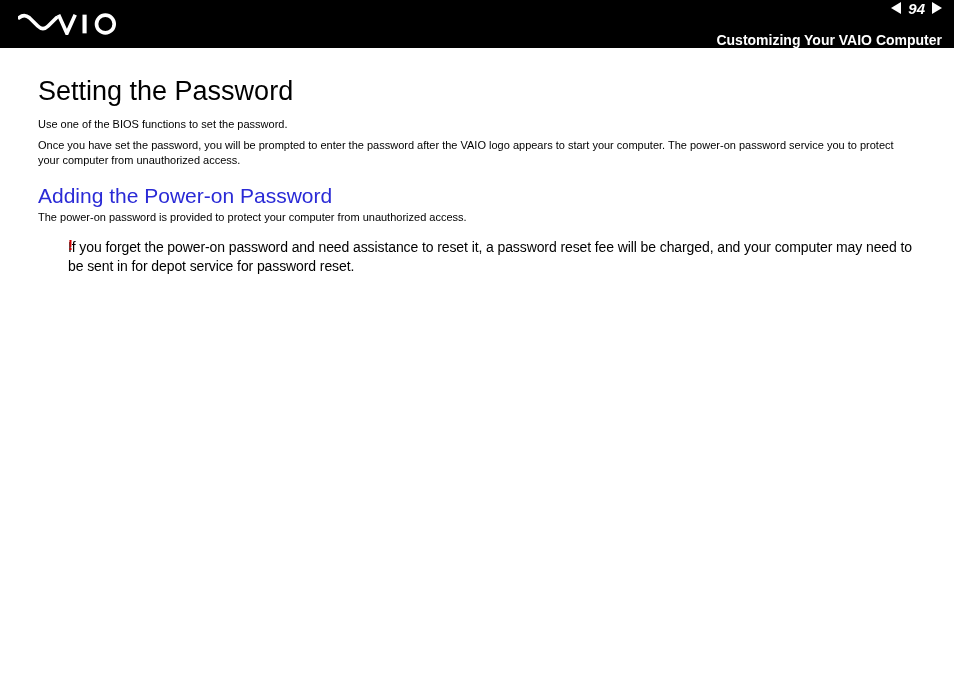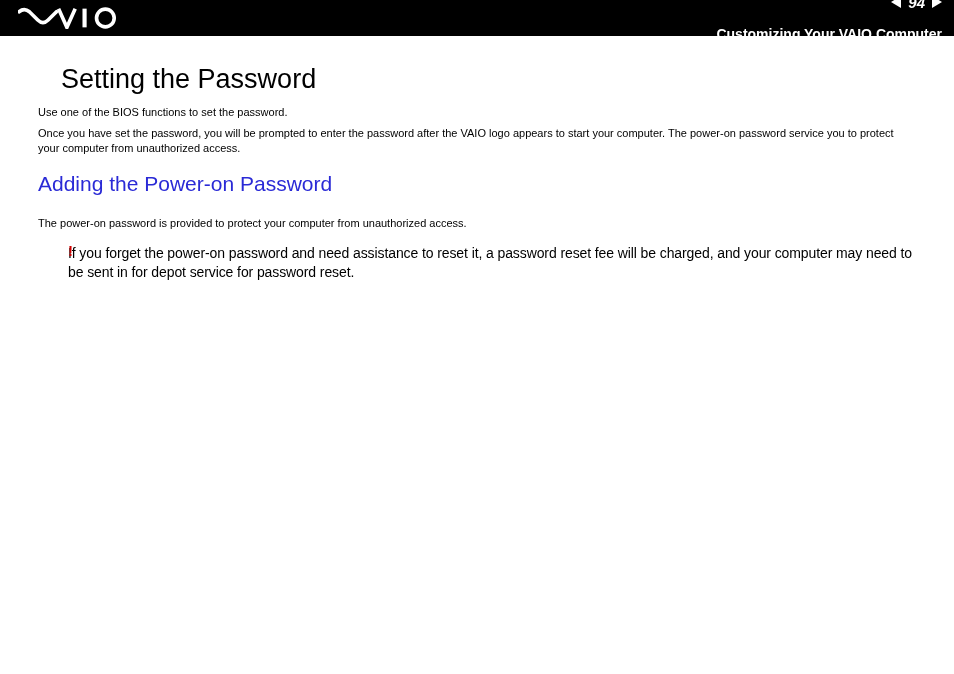--- a/index.html
+++ b/index.html
@@ -5,21 +5,21 @@
     * { margin: 0; padding: 0; box-sizing: border-box; }
     body {
       width: 954px;
       height: 674px;
       font-family: Arial, Helvetica, sans-serif;
       background: #fff;
       position: relative;
     }
     .header {
       background: #000;
-      height: 36px;
+      height: 48px;
       width: 100%;
       display: flex;
       justify-content: space-between;
       padding: 0 12px 0 18px;
       color: #fff;
     }
     .logo {
       display: flex;
       align-items: center;
     }
@@ -62,33 +62,32 @@
       margin-top: 16px;
     }
     .content {
       padding: 28px 38px 0 38px;
       color: #000;
     }
     .h1 {
       font-size: 27px;
       font-weight: normal;
       margin-bottom: 10px;
-      margin-left: 23px;
     }
     .p {
       font-size: 11px;
       line-height: 1.35;
       margin-bottom: 6px;
     }
     .h2 {
       font-size: 21px;
       font-weight: normal;
       color: #2a2ad6;
       margin-top: 16px;
-      margin-bottom: 20px;
+      margin-bottom: 2px;
     }
     .note-block {
       margin-top: 14px;
       padding-left: 30px;
       position: relative;
     }
     .excl {
       color: #d00000;
       font-weight: bold;
       font-size: 15px;

